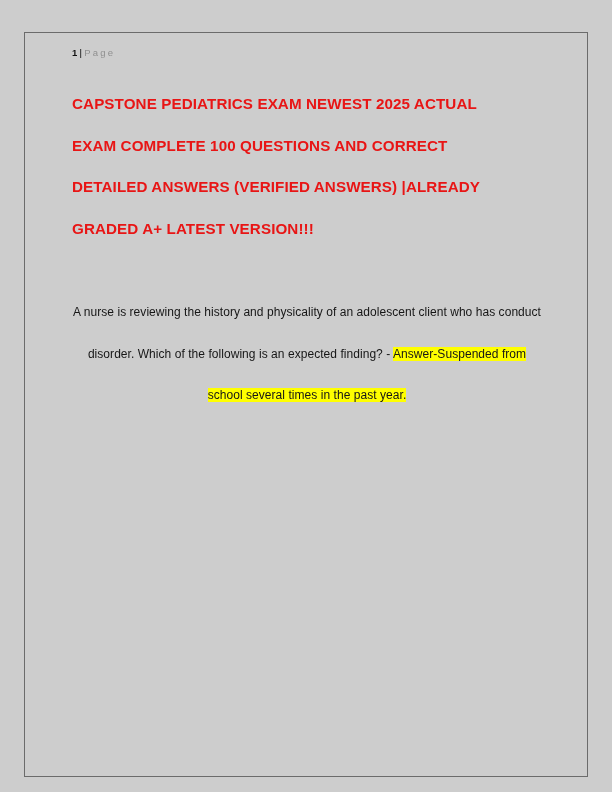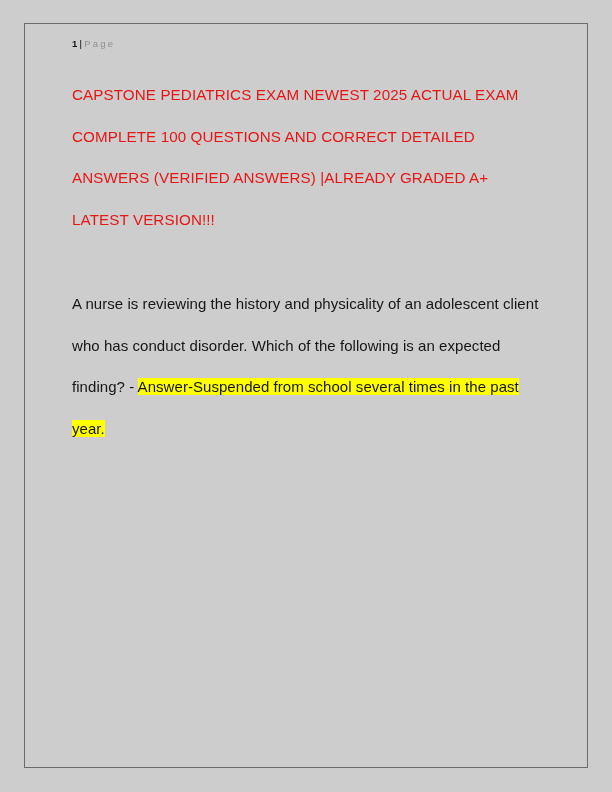--- a/index.html
+++ b/index.html
@@ -10,21 +10,21 @@
     width: 612px;
     height: 792px;
     background: #cdcdcd;
     font-family: "Liberation Sans", sans-serif;
     overflow: hidden;
   }
 
   .page-frame {
     position: absolute;
     left: 24px;
-    top: 23px;
+    top: 32px;
     width: 564px;
     height: 745px;
     border: 1px solid #6b6b6b;
     box-sizing: border-box;
     background: #cdcdcd;
   }
 
   .page-inner {
     position: absolute;
     left: 47px;
@@ -50,37 +50,38 @@
     padding: 0 2px;
   }
   .page-header .pg-word {
     color: #8f8f8f;
     letter-spacing: 2.2px;
   }
 
   .doc-title {
     margin-top: 25px;
     color: #e81515;
-    font-weight: normal;
+    font-weight: bold;
     font-size: 15.2px;
     line-height: 41.5px;
     letter-spacing: 0.1px;
     width: 452px;
   }
 
   .body-block {
     margin-top: 43px;
   }
 
   .qa-para {
-    font-size: 15px;
+    font-size: 12px;
     color: #161616;
     line-height: 41.5px;
     letter-spacing: 0.05px;
     width: 470px;
+    text-align: center;
   }
   .qa-para + .qa-para {
     margin-top: 41.5px;
   }
 
   .hl {
     background: #ffff00;
     box-decoration-break: clone;
     -webkit-box-decoration-break: clone;
   }

